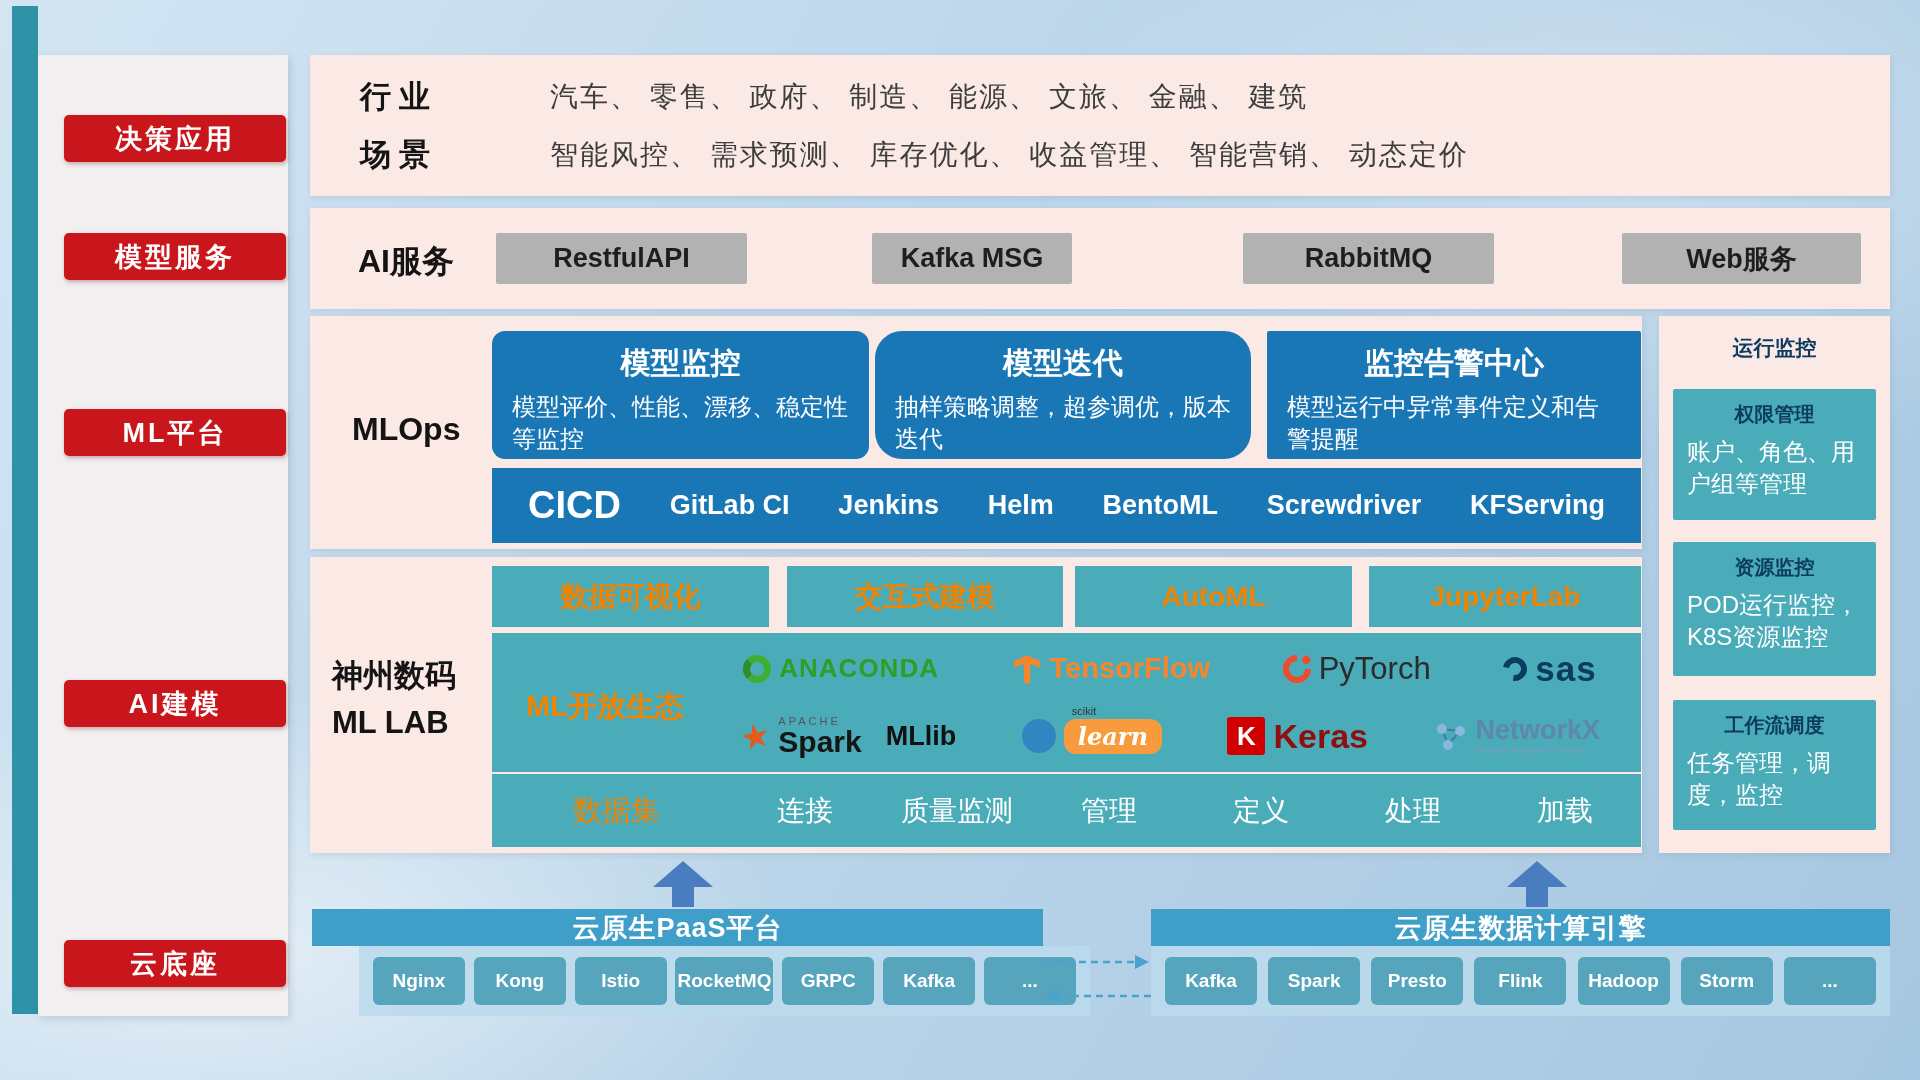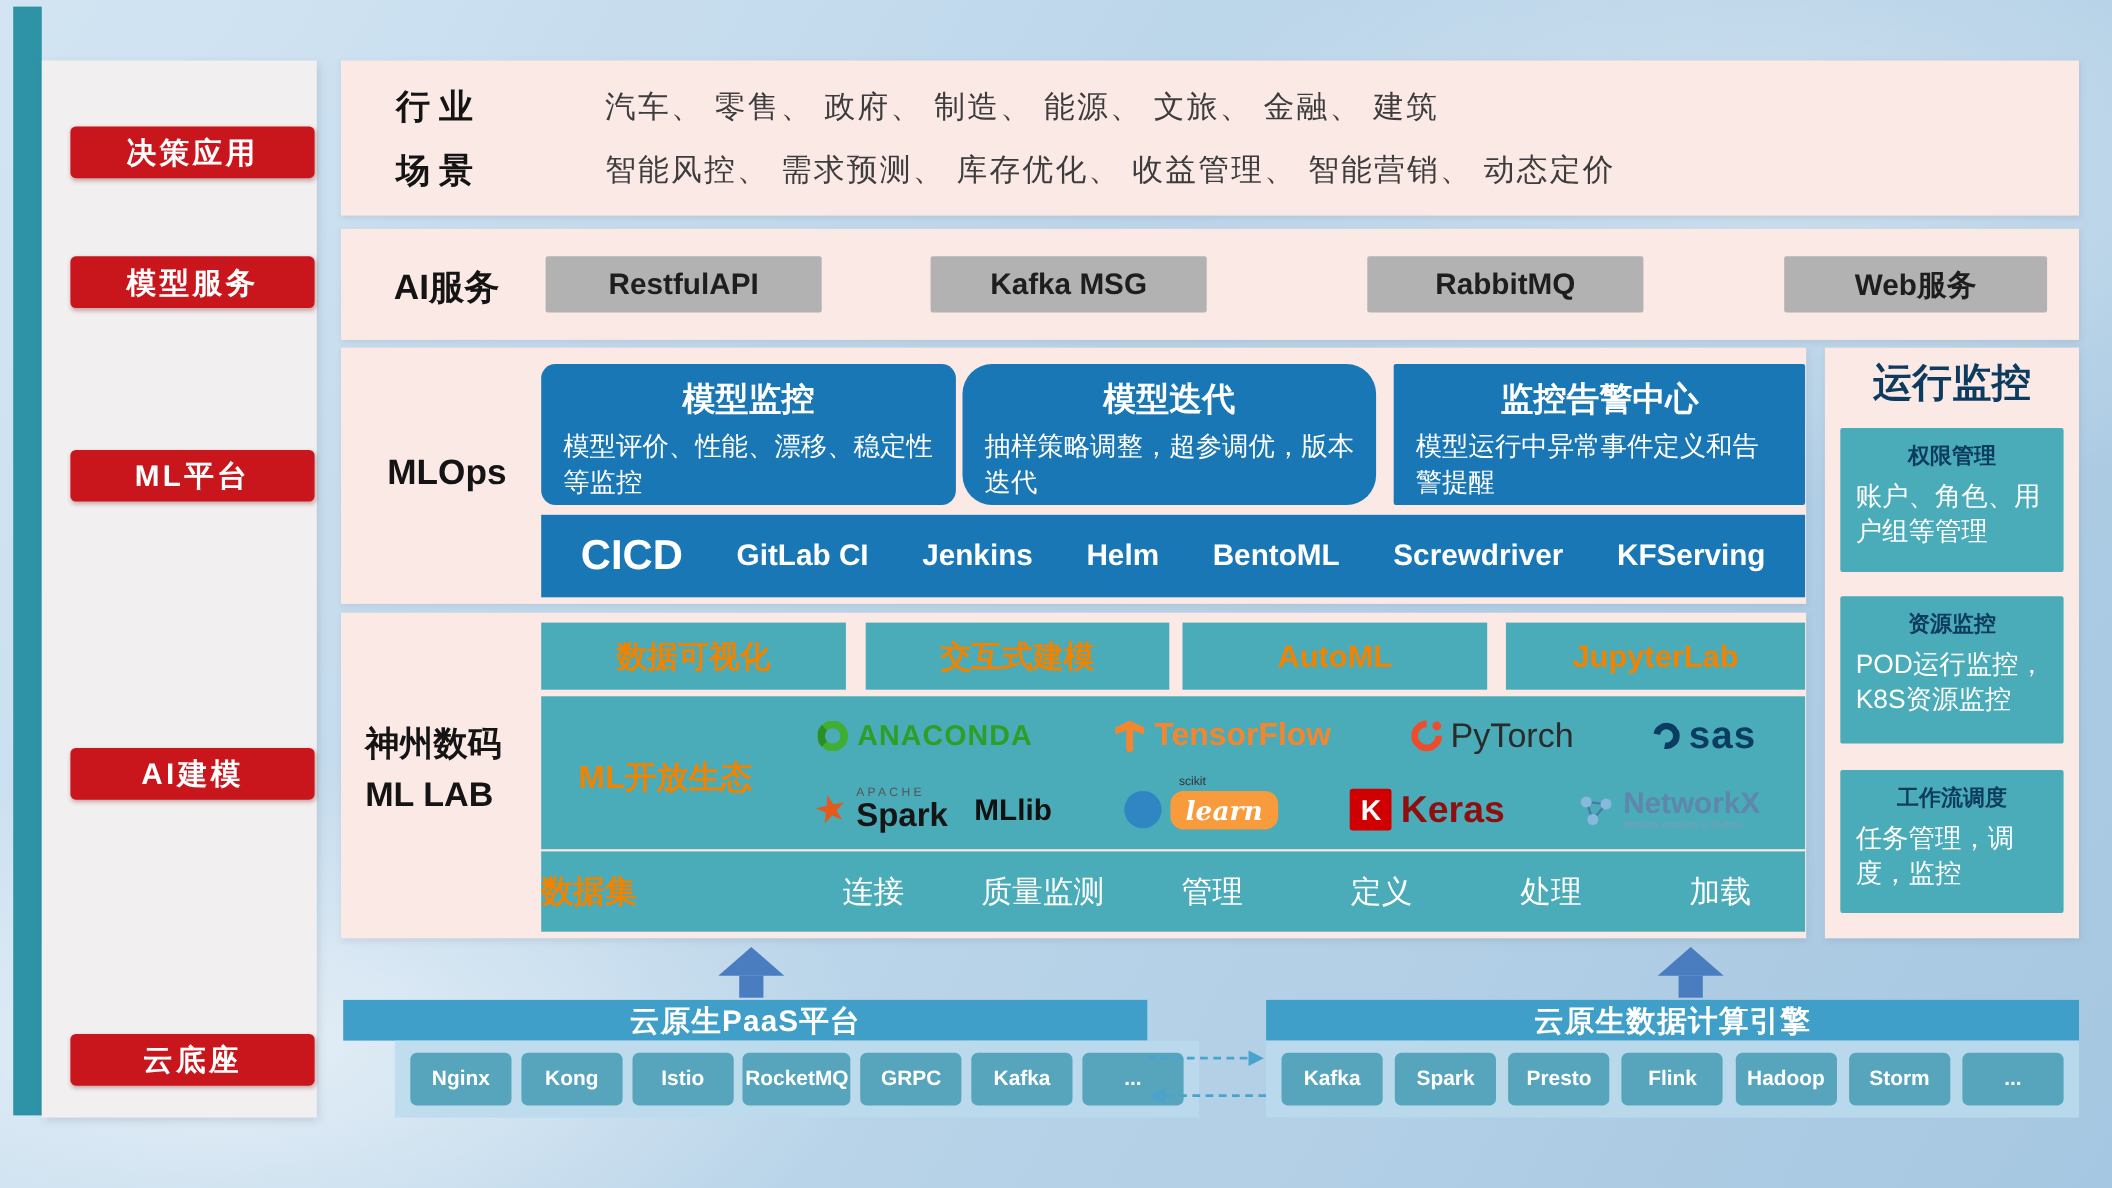--- a/index.html
+++ b/index.html
@@ -82,24 +82,24 @@
 
   .keras-box { width:38px; height:38px; background:#d00000; color:#fff; font-size:26px; font-weight:bold;
                border-radius:3px; display:inline-flex; align-items:center; justify-content:center; }
   .keras-text { font-size:34px; font-weight:600; color:#8f0f0f; }
 
   .nx-col { display:inline-flex; flex-direction:column; line-height:1.1; }
   .nx-text { font-size:27px; font-weight:600; color:#5f86ad; }
   .nx-sub { font-size:9px; color:#7d9cb8; }
 
   .dataset-bar { position:absolute; background:#4aacb9; display:flex; align-items:center; }
-  .dataset-label { flex:0 0 225px; text-align:left; font-size:29px; font-weight:bold; color:#f08300; }
+  .dataset-label { flex:0 0 225px; text-align:center; font-size:29px; font-weight:normal; color:#f08300;margin-left:12px; }
   .dataset-item { flex:1; text-align:center; font-size:28px; color:#fff; }
 
-  .monitor-title { text-align:center; margin-top:8px; font-size:36px; font-weight:bold; color:#0d3a5f; }
+  .monitor-title { text-align:center; margin-top:18px; font-size:21px; font-weight:bold; color:#0d3a5f; }
   .monitor-card { position:absolute; left:14px; width:203px; background:#4aacb9; border-radius:2px; }
   .monitor-card-title { text-align:center; padding-top:12px; font-size:20px; font-weight:bold; color:#0c3b5d; }
   .monitor-card-desc  { padding:8px 14px 0; font-size:24px; color:#fff; line-height:1.35; }
 
   .up-arrow { position:absolute; width:60px; }
   .up-arrow-head { width:0; height:0; border-left:30px solid transparent; border-right:30px solid transparent;
                    border-bottom:26px solid #4a7cc0; }
   .up-arrow-stem { width:22px; height:20px; background:#4a7cc0; margin:0 auto; }
 
   .found-bar { position:absolute; height:37px; background:#3f9fc9; color:#fff; font-size:27px; font-weight:bold;
@@ -132,21 +132,21 @@
     </div>
     <div class="info-line" style="top:76px;">
       <span class="info-label">场景</span>
       <span class="info-text">智能风控、 需求预测、 库存优化、 收益管理、 智能营销、 动态定价</span>
     </div>
   </div>
 
   <div class="panel" style="left:310px; top:208px; width:1580px; height:101px;">
     <span class="row-label" style="left:48px; top:32px;">AI服务</span>
     <div class="gray-btn" style="left:186px;  top:25px; width:251px;">RestfulAPI</div>
-    <div class="gray-btn" style="left:536px;  top:25px; width:251px;">Kafka MSG</div>
+    <div class="gray-btn" style="left:562px;  top:25px; width:200px;">Kafka MSG</div>
     <div class="gray-btn" style="left:933px;  top:25px; width:251px;">RabbitMQ</div>
     <div class="gray-btn" style="left:1312px; top:25px; width:239px;">Web服务</div>
   </div>
 
   <div class="panel" style="left:310px; top:316px; width:1332px; height:233px;">
     <span class="row-label" style="left:42px; top:95px;">MLOps</span>
 
     <div class="blue-card" style="left:182px; top:15px; width:377px;border-radius:13px;">
       <div class="blue-card-title">模型监控</div>
       <div class="blue-card-desc">模型评价、性能、漂移、稳定性等监控</div>

